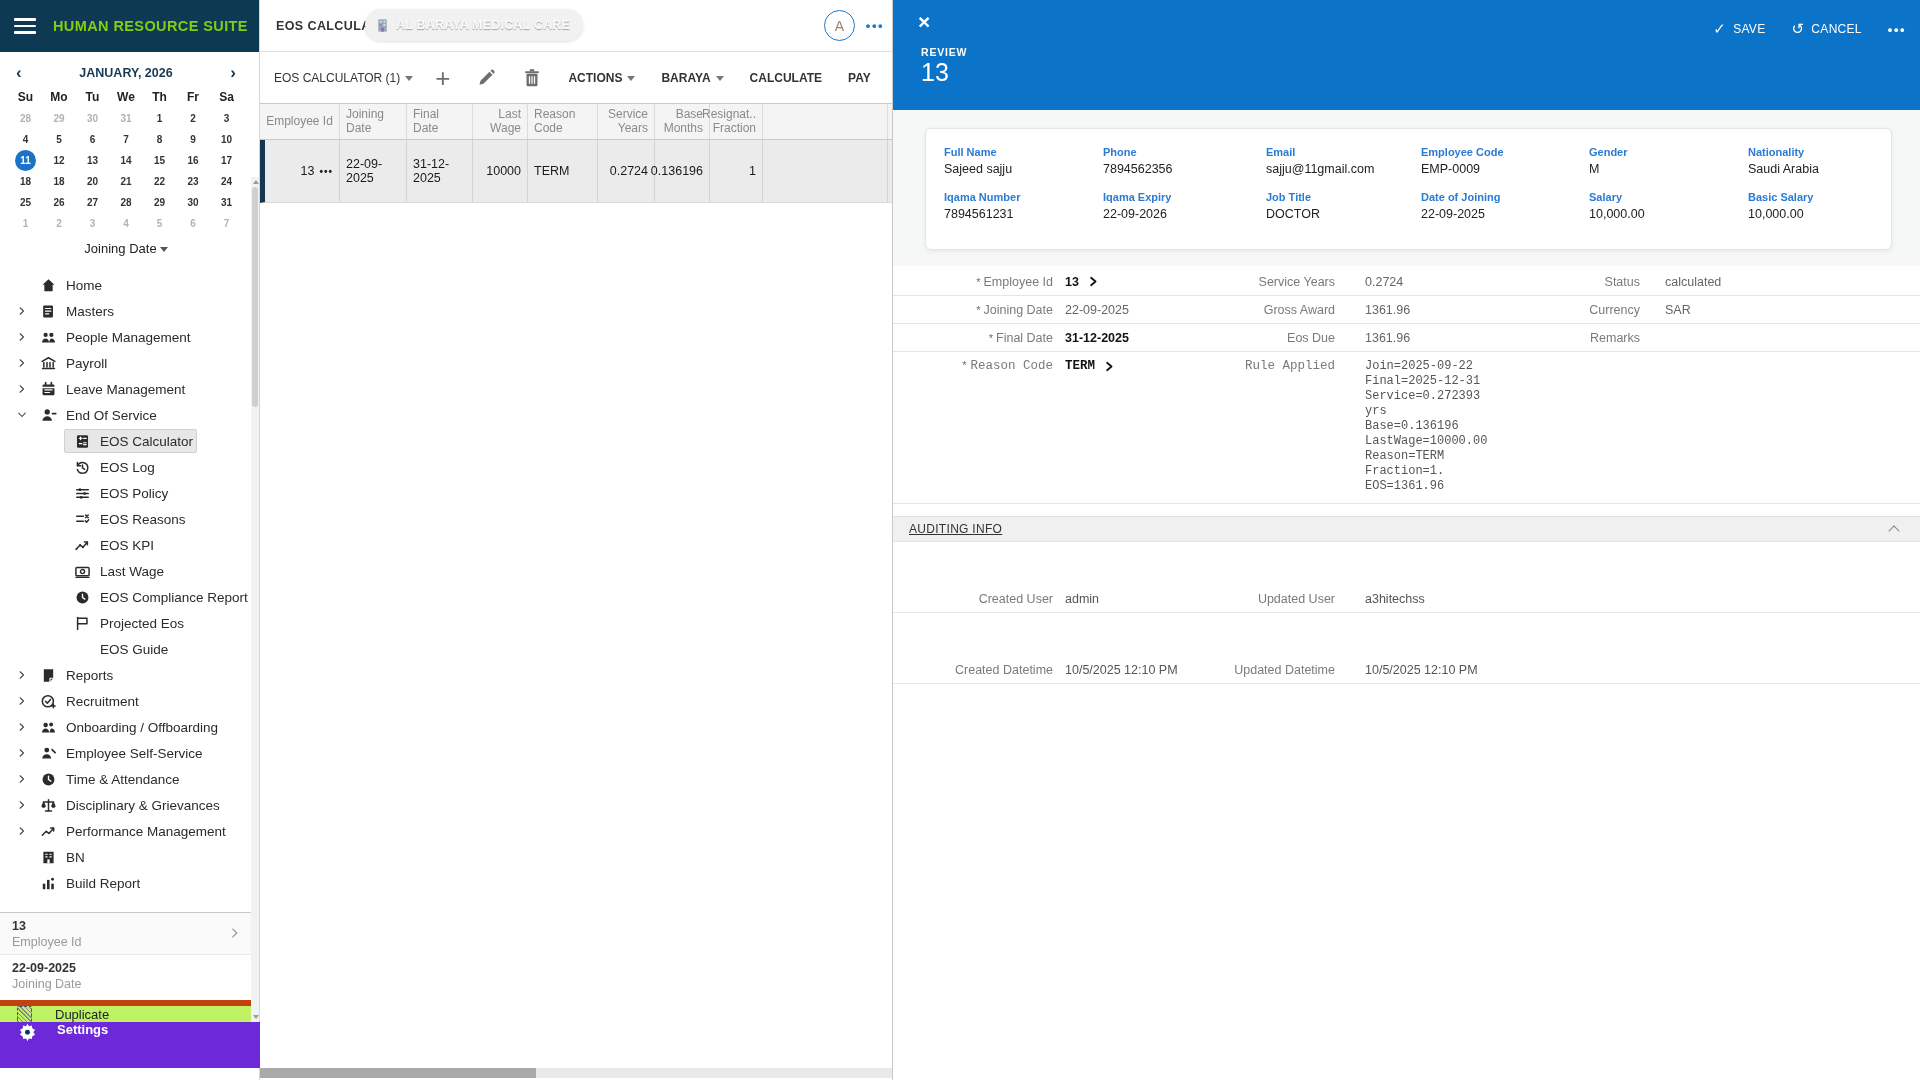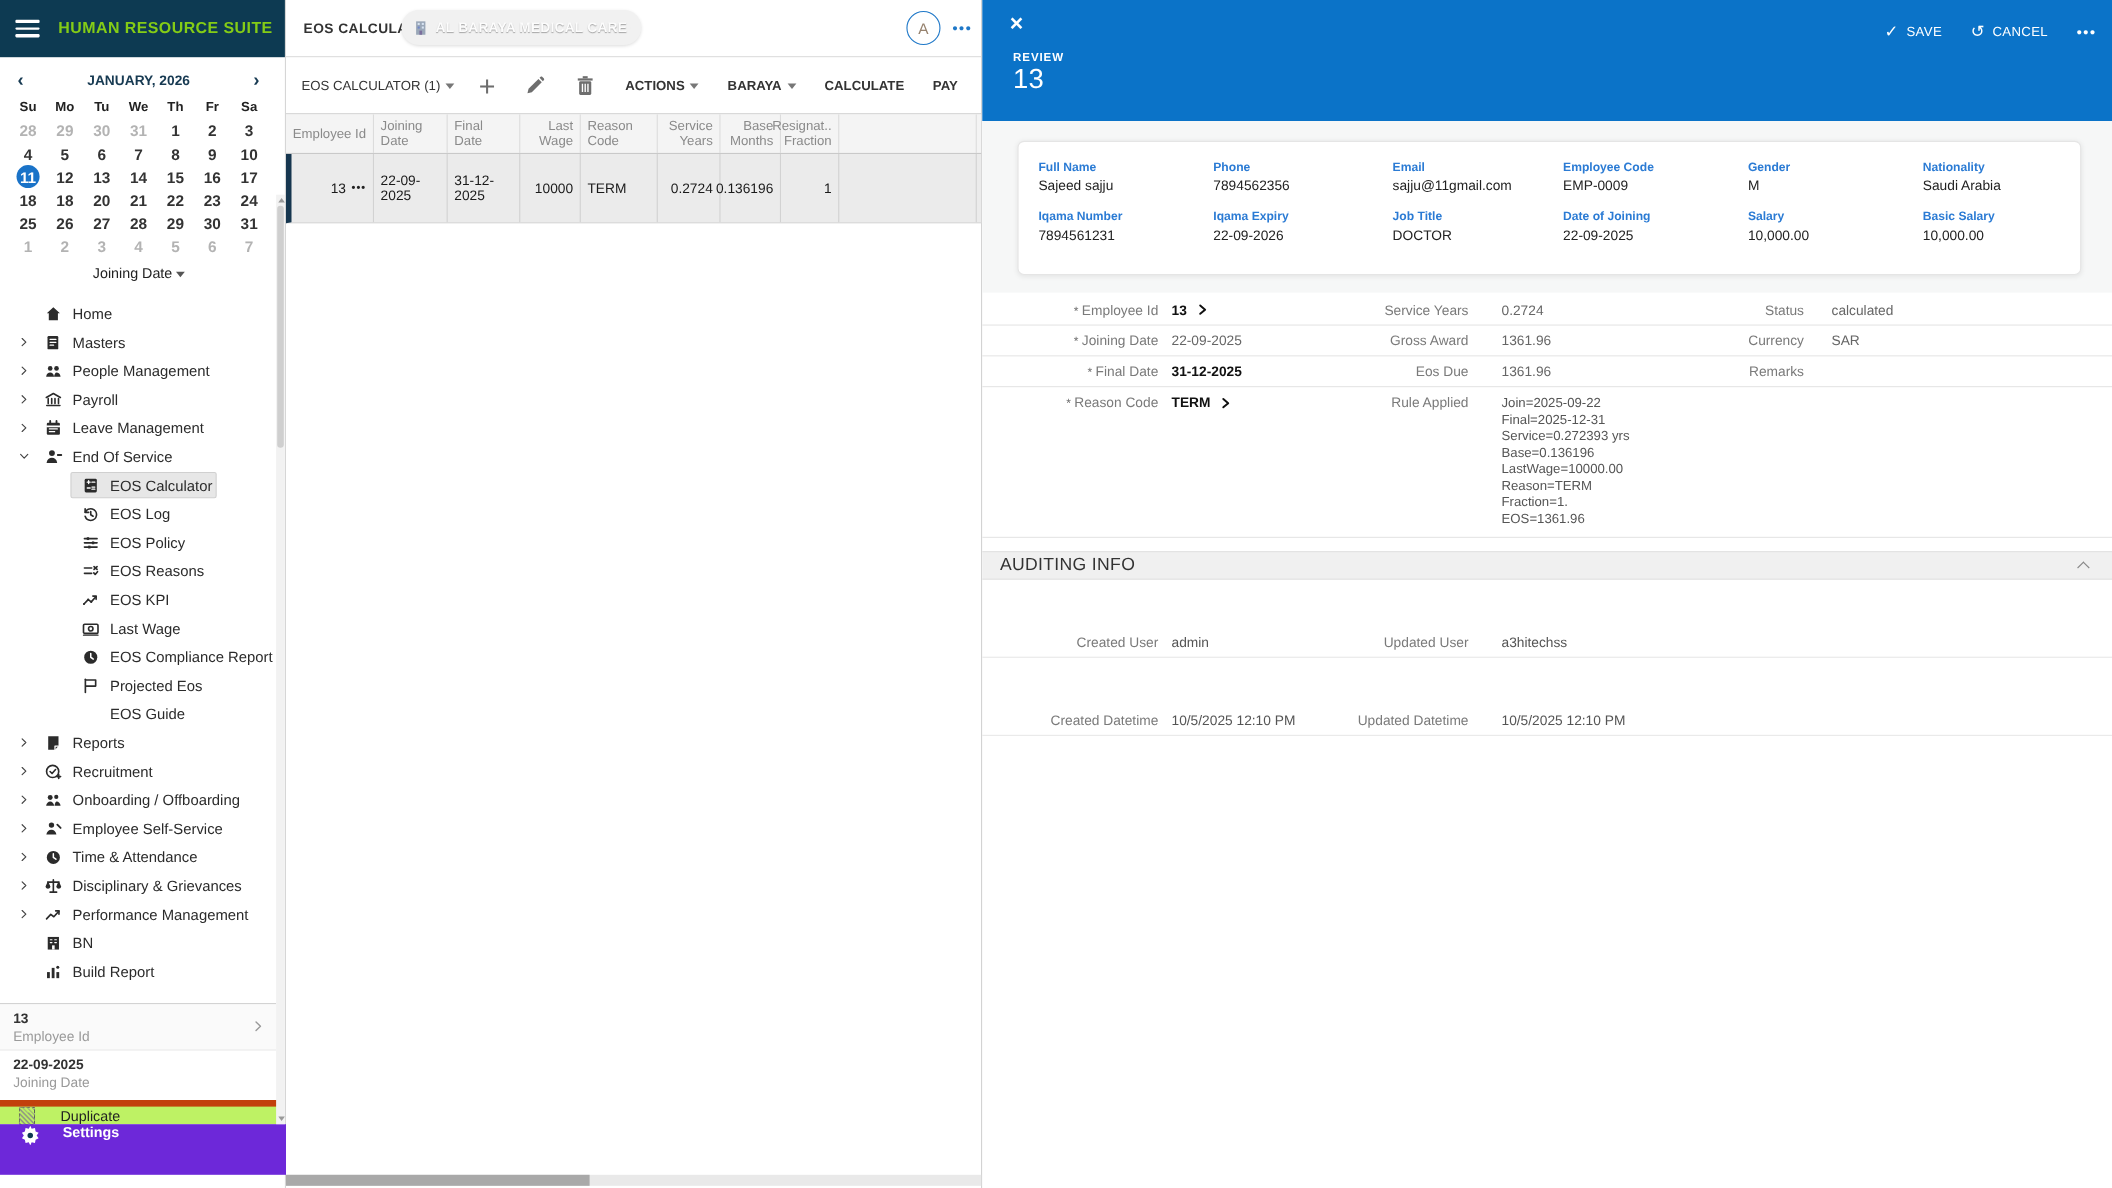--- a/index.html
+++ b/index.html
@@ -17,21 +17,21 @@
   .hamburger { width:22px; cursor:pointer; }
   .hamburger div { height:2.5px; background:#fff; margin:4px 0; border-radius:1px; }
   .app-title { color:#84cc16; font-weight:bold; font-size:14.5px; letter-spacing:.4px; margin-left:17px; white-space:nowrap; }
 
   .calendar { padding:10px 8px 0 8px; width:252px; }
   .cal-head { display:flex; align-items:center; justify-content:space-between; padding:2px 8px; }
   .cal-title { font-size:12.5px; font-weight:bold; color:#173a52; }
   .cal-nav { font-size:17px; color:#173a52; cursor:pointer; line-height:1; font-weight:bold; }
   .cal-grid { display:grid; grid-template-columns:repeat(7,33.5px); justify-content:center; margin-top:4px; }
   .cal-grid .dh { font-size:12px; font-weight:bold; color:#222; text-align:center; padding:3px 0 4px; }
-  .cal-grid .dc { font-size:14px; font-weight:600; color:#333; text-align:center; height:21px; display:flex; align-items:center; justify-content:center; cursor:pointer; }
+  .cal-grid .dc { font-size:10px; font-weight:600; color:#333; text-align:center; height:21px; display:flex; align-items:center; justify-content:center; cursor:pointer; }
   .cal-grid .dc.muted { color:#b3b3b3; }
   .cal-grid .dc .sel { background:#1a73c8; color:#fff; width:21px; height:21px; border-radius:50%; display:flex; align-items:center; justify-content:center; font-weight:bold; }
   .cal-footer { text-align:center; font-size:13px; color:#222; padding:7px 0 6px; cursor:pointer; }
   .cal-footer .caret { display:inline-block; width:0; height:0; border-left:4px solid transparent; border-right:4px solid transparent; border-top:5px solid #555; margin-left:3px; vertical-align:middle; }
 
   .menu { margin-top:10px; }
   .mi { height:26px; display:flex; align-items:center; cursor:pointer; position:relative; font-size:13.5px; color:#2b2b2b; }
   .mi .chev { position:absolute; left:17px; width:10px; height:10px; color:#444; }
   .mi .chev.down svg { transform:rotate(90deg); }
   .mi .ic { position:absolute; left:40px; width:17px; height:17px; color:#2b2b2b; }
@@ -101,33 +101,33 @@
   .d-dots { font-size:13px; font-weight:bold; letter-spacing:1.5px; cursor:pointer; }
 
   .emp-strip { height:156px; background:#f6f7f7; position:relative; }
   .emp-card { position:absolute; left:32px; right:28px; top:18px; height:122px; background:#fff; border:1px solid #e5e5e5; border-radius:6px; box-shadow:0 1px 5px rgba(0,0,0,.07); padding:17px 0 0 18px; }
   .emp-row { display:grid; grid-template-columns:159px 163px 155px 168px 159px 1fr; margin-bottom:15px; }
   .emp-f .l { font-size:11px; color:#2b7bd4; font-weight:bold; }
   .emp-f .v { font-size:12.5px; color:#222; margin-top:4px; white-space:nowrap; }
 
   .fields { margin-top:2px; }
   .f-row { display:grid; grid-template-columns:160px 142px 140px 165px 140px 1fr; min-height:28px; align-items:center; border-bottom:1px solid #e5e5e5; }
-  .f-row.tall { align-items:flex-start; padding:7px 0 9px; }
+  .f-row.tall { align-items:flex-start; padding:7px 0 9px;font-family:Liberation Mono, monospace; }
   .f-lbl { font-size:12.5px; color:#7a7a7a; text-align:right; white-space:nowrap; }
   .f-lbl .req { font-size:11px; margin-right:3px; color:#6b6b6b; }
   .f-val { font-size:12.5px; color:#666; padding-left:12px; display:flex; align-items:center; }
   .f-val.c2 { padding-left:30px; }
   .f-val.c3 { padding-left:25px; }
   .f-val.b { color:#111; font-weight:bold; }
   .f-val .chv { width:11px; height:11px; margin-left:9px; color:#111; }
   .f-val.multi { display:block; white-space:pre-line; line-height:15px; font-size:12px; color:#555; }
 
   .audit-gap { height:12px; }
   .audit-bar { height:26px; background:#f0f0f0; border-top:1px solid #e2e2e2; border-bottom:1px solid #e2e2e2; display:flex; align-items:center; padding:0 16px; position:relative; cursor:pointer; }
-  .audit-title { font-size:16px; color:#333; letter-spacing:.3px; }
+  .audit-title { font-size:12px; color:#333; letter-spacing:.3px;text-decoration:underline; }
   .audit-up { position:absolute; right:22px; top:10px; width:8px; height:8px; border-left:1.5px solid #888; border-top:1.5px solid #888; transform:rotate(45deg); }
   .a-row { display:grid; grid-template-columns:160px 142px 140px 1fr; min-height:28px; align-items:center; border-bottom:1px solid #e8e8e8;margin-top:43px; }
   .a-row .f-val { color:#555; }
 </style>
 </head>
 <body>
 
 <div class="sidebar">
   <div class="app-header">
     <div class="hamburger">

